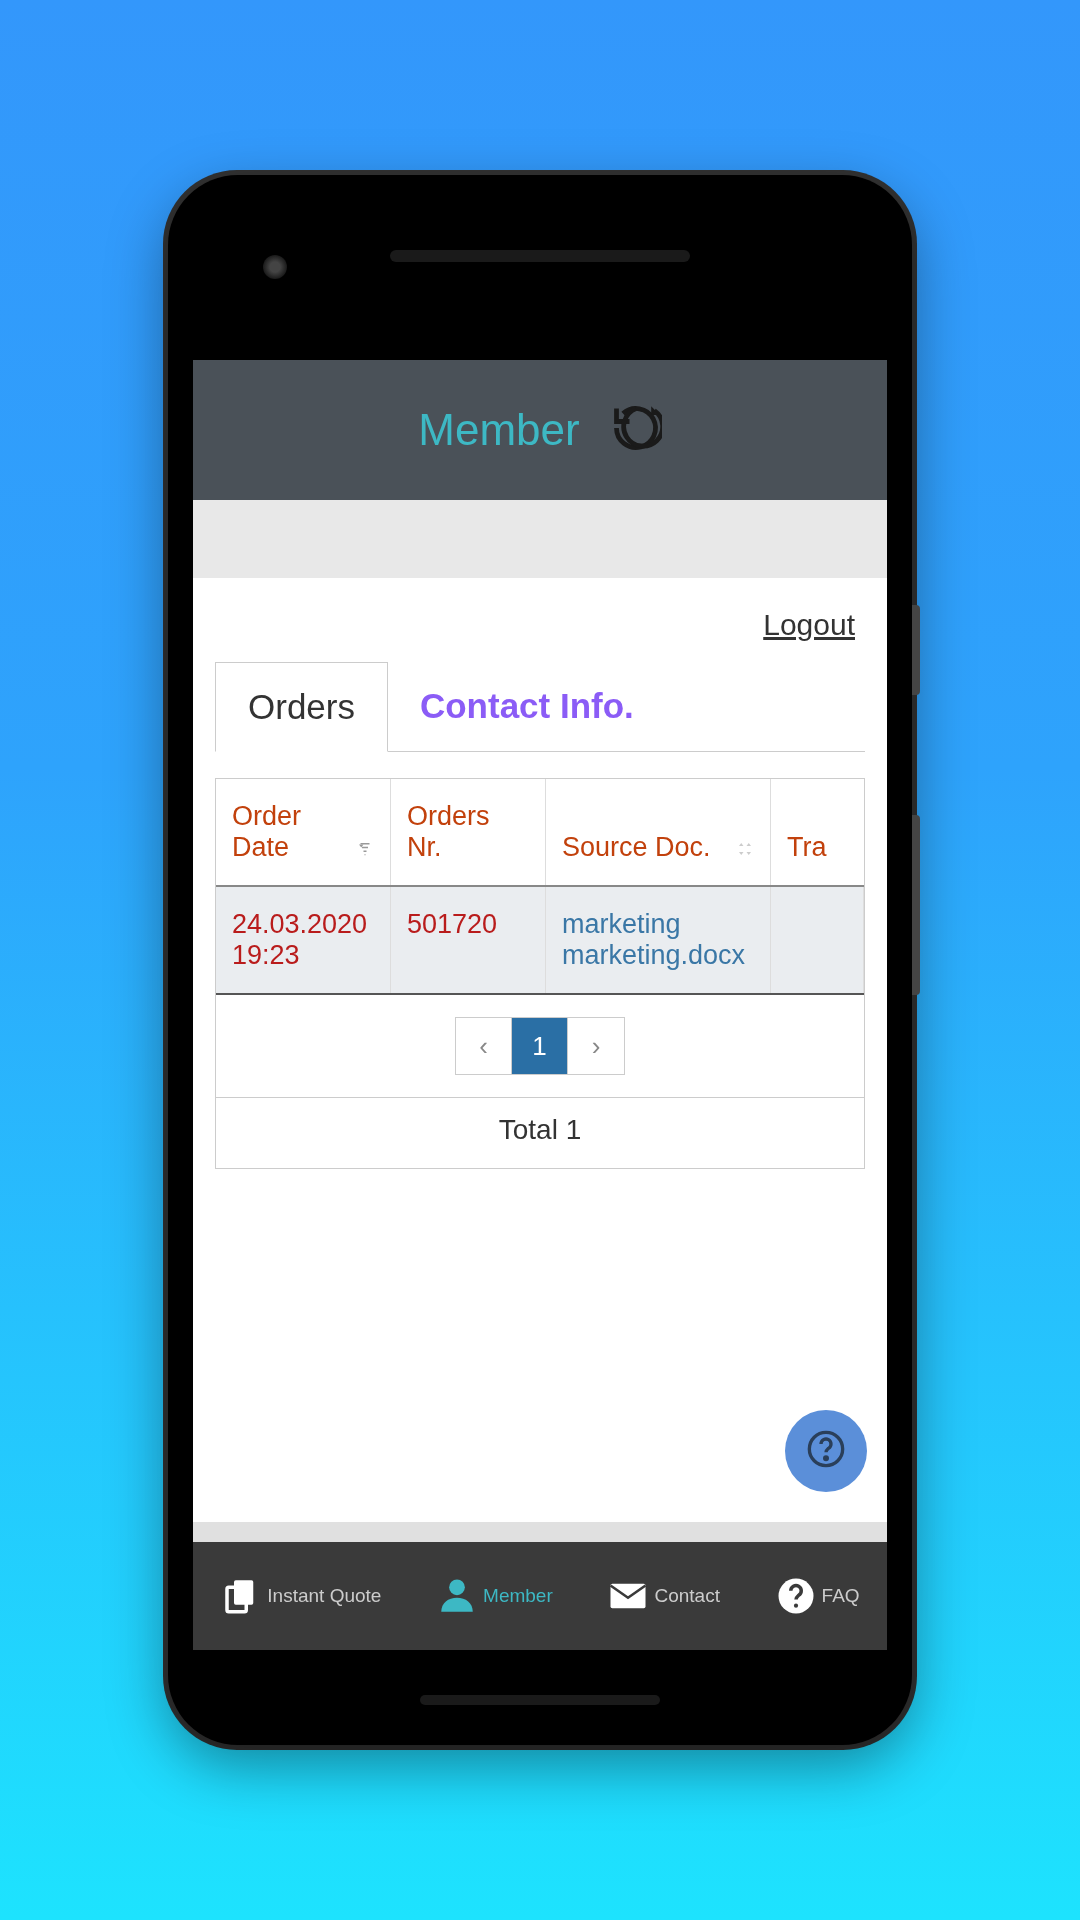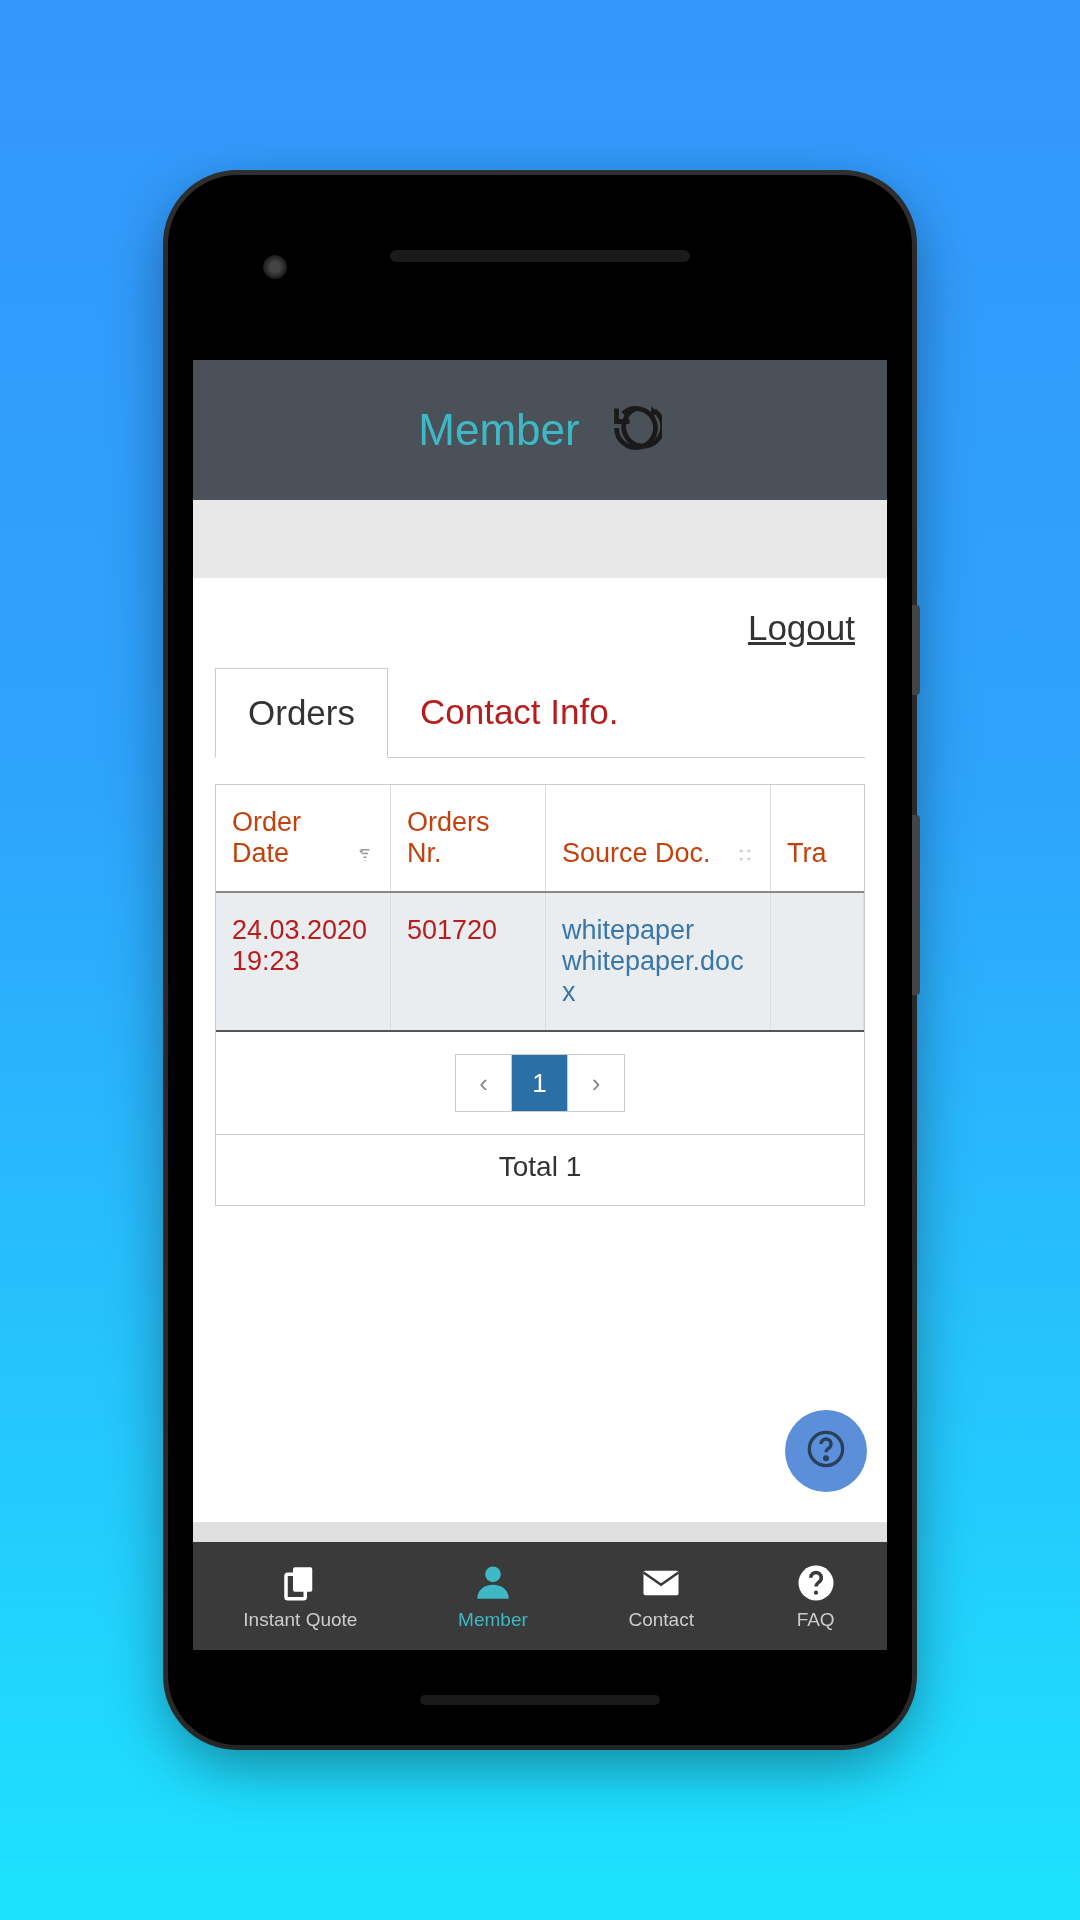--- a/index.html
+++ b/index.html
@@ -114,41 +114,42 @@
       padding: 0 22px;
       position: relative;
       overflow: hidden;
     }
     .logout {
       text-align: right;
       padding: 30px 10px 20px 0;
     }
     .logout a {
       color: #333;
-      font-size: 35px;
+      font-size: 30px;
       text-decoration: underline;
     }
     .tabs {
       display: flex;
       border-bottom: 1px solid #ccc;
     }
     .tab {
       padding: 24px 32px;
       font-size: 35px;
       cursor: pointer;
     }
     .tab.active {
       border: 1px solid #ccc;
       border-bottom: 1px solid #fff;
       margin-bottom: -1px;
       color: #333;
       font-weight: 500;
     }
     .tab.inactive {
-      color: #b91c1c;
+      color: #8b5cf6;
+      font-weight: bold;
     }
     .table-wrap {
       margin-top: 26px;
       border: 1px solid #ccc;
       overflow-x: hidden;
     }
     .table-head {
       display: flex;
       border-bottom: 2px solid #888;
     }
@@ -227,21 +228,21 @@
     }
     .bottom-nav {
       background: #3a3a3a;
       height: 108px;
       display: flex;
       justify-content: space-around;
       align-items: center;
     }
     .nav-item {
       display: flex;
-      flex-direction: column;
+      flex-direction: row;
       align-items: center;
       gap: 5px;
       color: #ccc;
       font-size: 19px;
     }
     .nav-item.active { color: #3db8c4; }
     .nav-icon { height: 42px; display: flex; align-items: center; justify-content: center; }
     .nav-icon svg { width: 42px; height: 42px; }
   </style>
 </head>
@@ -302,21 +303,21 @@
                 </svg>
             </span>
           </div>
           <div class="th th-4">
             <span>Tra</span>
           </div>
         </div>
         <div class="table-row">
           <div class="td th-1">24.03.2020 19:23</div>
           <div class="td th-2">501720</div>
-          <div class="td th-3 td-link">whitepaper whitepaper.docx</div>
+          <div class="td th-3 td-link">marketing marketing.docx</div>
           <div class="td th-4"></div>
         </div>
         <div class="pagination-wrap">
           <div class="pagination">
             <div class="pg-btn">
               <span>‹</span>
             </div>
             <div class="pg-btn active">1</div>
             <div class="pg-btn">
               <span>›</span>

